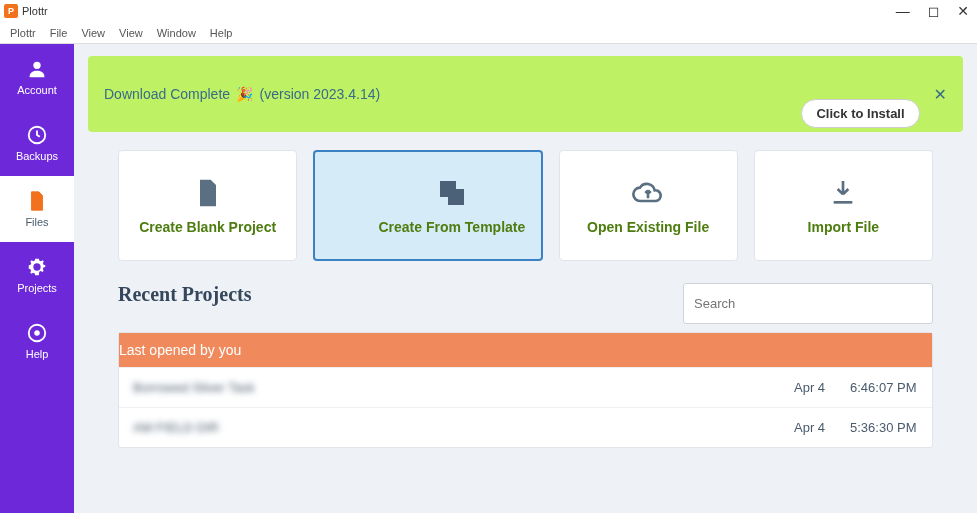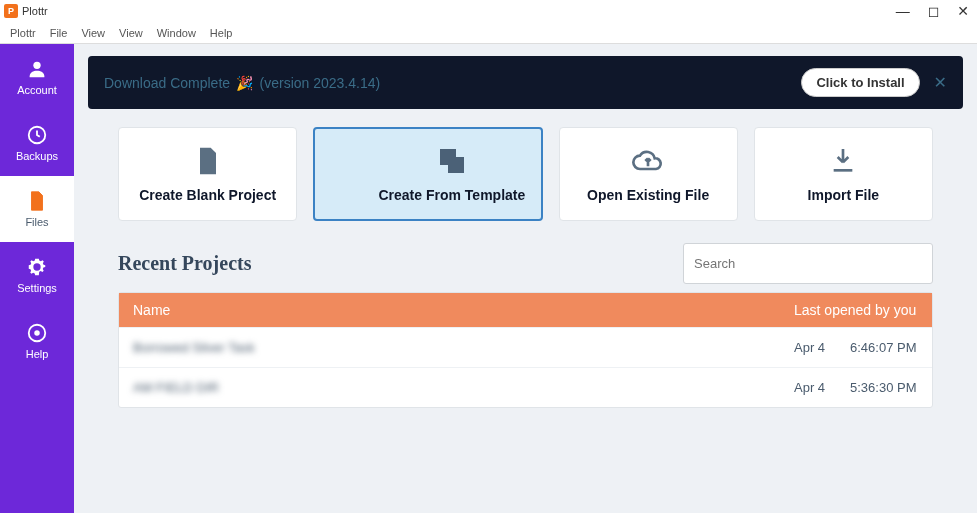--- a/index.html
+++ b/index.html
@@ -11,30 +11,30 @@
   .titlebar-right { display: flex; gap: 18px; font-size: 14px; color: #333;}
   .titlebar-right span { cursor: default; }
   .menubar { height: 22px; display: flex; align-items: center; gap: 14px; padding: 0 10px; font-size: 11px; color: #555; border-bottom: 1px solid #ddd;}
   .app { display: flex; height: calc(513px - 44px); }
   .sidebar { width: 74px; background: #6d28d9; display: flex; flex-direction: column; }
   .side-item { display:flex; flex-direction:column; align-items:center; justify-content:center; gap:4px; height:66px; color:#fff; font-size:11px; cursor:default;}
   .side-item svg { width: 22px; height: 22px; fill: #fff; }
   .side-item.active { background: #fff; color:#4a5b6d; }
   .side-item.active svg { fill: #f2711c; stroke:#f2711c;}
   .content { flex:1; background:#eef1f5; padding: 12px 14px; overflow:auto; }
-  .banner { background:#0f172a; border-radius:4px; padding:12px 16px; display:flex; align-items:center; justify-content:space-between; color:#3a6c87; margin-bottom:18px;}
+  .banner { background:#bef264; border-radius:4px; padding:4px 16px; display:flex; align-items:center; justify-content:space-between; color:#3a6c87; margin-bottom:18px;}
   .banner-left { display:flex; align-items:center; gap:6px; font-size:14px; }
   .banner-right { display:flex; align-items:center; gap:14px; }
-  .install-btn { background:#fff; border:1px solid #ccc; border-radius:18px; padding:6px 14px; font-size:13px; font-weight:600; color:#333; }
+  .install-btn { background:#fff; border:1px solid #ccc; border-radius:18px; padding:6px 14px; font-size:13px; font-weight:600; color:#333;margin-top:39px; }
   .cards { display:flex; gap:16px; margin:0 30px 22px 30px; }
-  .card { flex:1; background:#fff; border:1px solid #e0e4e8; border-radius:4px; display:flex; flex-direction:column; align-items:center; justify-content:center; height:94px; gap:10px; color:#0f172a; font-size:14px; font-weight:600;}
+  .card { flex:1; background:#fff; border:1px solid #e0e4e8; border-radius:4px; display:flex; flex-direction:column; align-items:center; justify-content:center; height:111px; gap:10px; color:#4d7c0f; font-size:14px; font-weight:600;}
   .card.selected { background:#d6ebf8; border:2px solid #3b82c4;padding-left:48px; }
   .card svg { width:32px; height:32px; fill:#5b6f82; }
   .card.selected svg { fill:#4b6177; }
-  .recent-head { display:flex; align-items:center; justify-content:space-between; margin:0 30px 8px 30px; }
+  .recent-head { display:flex; align-items:flex-start; justify-content:space-between; margin:0 30px 8px 30px; }
   .recent-head h2 { font-size:20px; color:#35475c; font-weight:600; font-family: Georgia, serif;}
   .search { width:250px; height:41px; border:1px solid #d0d4d8; border-radius:3px; padding:0 10px; font-size:13px; color:#14532d; background:#fff;}
   .table { margin:0 30px; background:#fff; border:1px solid #e0e4e8; border-radius:3px; }
   .thead { background:#f08a5d; color:#fff; display:flex; height:34px; align-items:center; font-size:14px; }
   .th-name { flex:1; padding-left:14px; }
   .th-open { width:138px; }
   .trow { display:flex; height:40px; align-items:center; font-size:13px; color:#4a5b6d; border-top:1px solid #eef1f4;}
   .trow .td-name { flex:1; padding-left:14px; filter: blur(3px); }
   .trow .td-date { width:56px; }
   .trow .td-time { width:82px; }
@@ -83,21 +83,21 @@
     <div class="side-item active">
       <svg viewBox="0 0 24 24">
           <path d="M6 2h8l4 4v16H6z"></path>
         </svg>
       <span>Files</span>
     </div>
     <div class="side-item">
       <svg viewBox="0 0 24 24">
           <path d="M12 8a4 4 0 100 8 4 4 0 000-8zm9 4l-2 .5-.7 1.7 1 1.8-1.4 1.4-1.8-1-1.7.7L14 21h-4l-.5-2-1.7-.7-1.8 1L4.6 17.9l1-1.8L4.9 14.4 3 14v-4l2-.5.7-1.7-1-1.8L6.1 4.6l1.8 1 1.7-.7L10 3h4l.5 2 1.7.7 1.8-1 1.4 1.4-1 1.8.7 1.7L21 10z"></path>
         </svg>
-      <span>Settings</span>
+      <span>Projects</span>
     </div>
     <div class="side-item">
       <svg viewBox="0 0 24 24">
           <circle cx="12" cy="12" r="9" fill="none" stroke="#fff" stroke-width="2"></circle>
           <circle cx="12" cy="12" r="3"></circle>
         </svg>
       <span>Help</span>
     </div>
   </div>
 
@@ -144,21 +144,20 @@
       </div>
     </div>
 
     <div class="recent-head">
       <h2>Recent Projects</h2>
       <input class="search" placeholder="Search" style="">
     </div>
 
     <div class="table">
       <div class="thead">
-        <div class="th-name">Name</div>
         <div class="th-open">Last opened by you</div>
       </div>
       <div class="trow">
         <div class="td-name">Borrowed Silver Task</div>
         <div class="td-date">Apr 4</div>
         <div class="td-time">6:46:07 PM</div>
       </div>
       <div class="trow">
         <div class="td-name">AM FIELD DIR</div>
         <div class="td-date">Apr 4</div>

